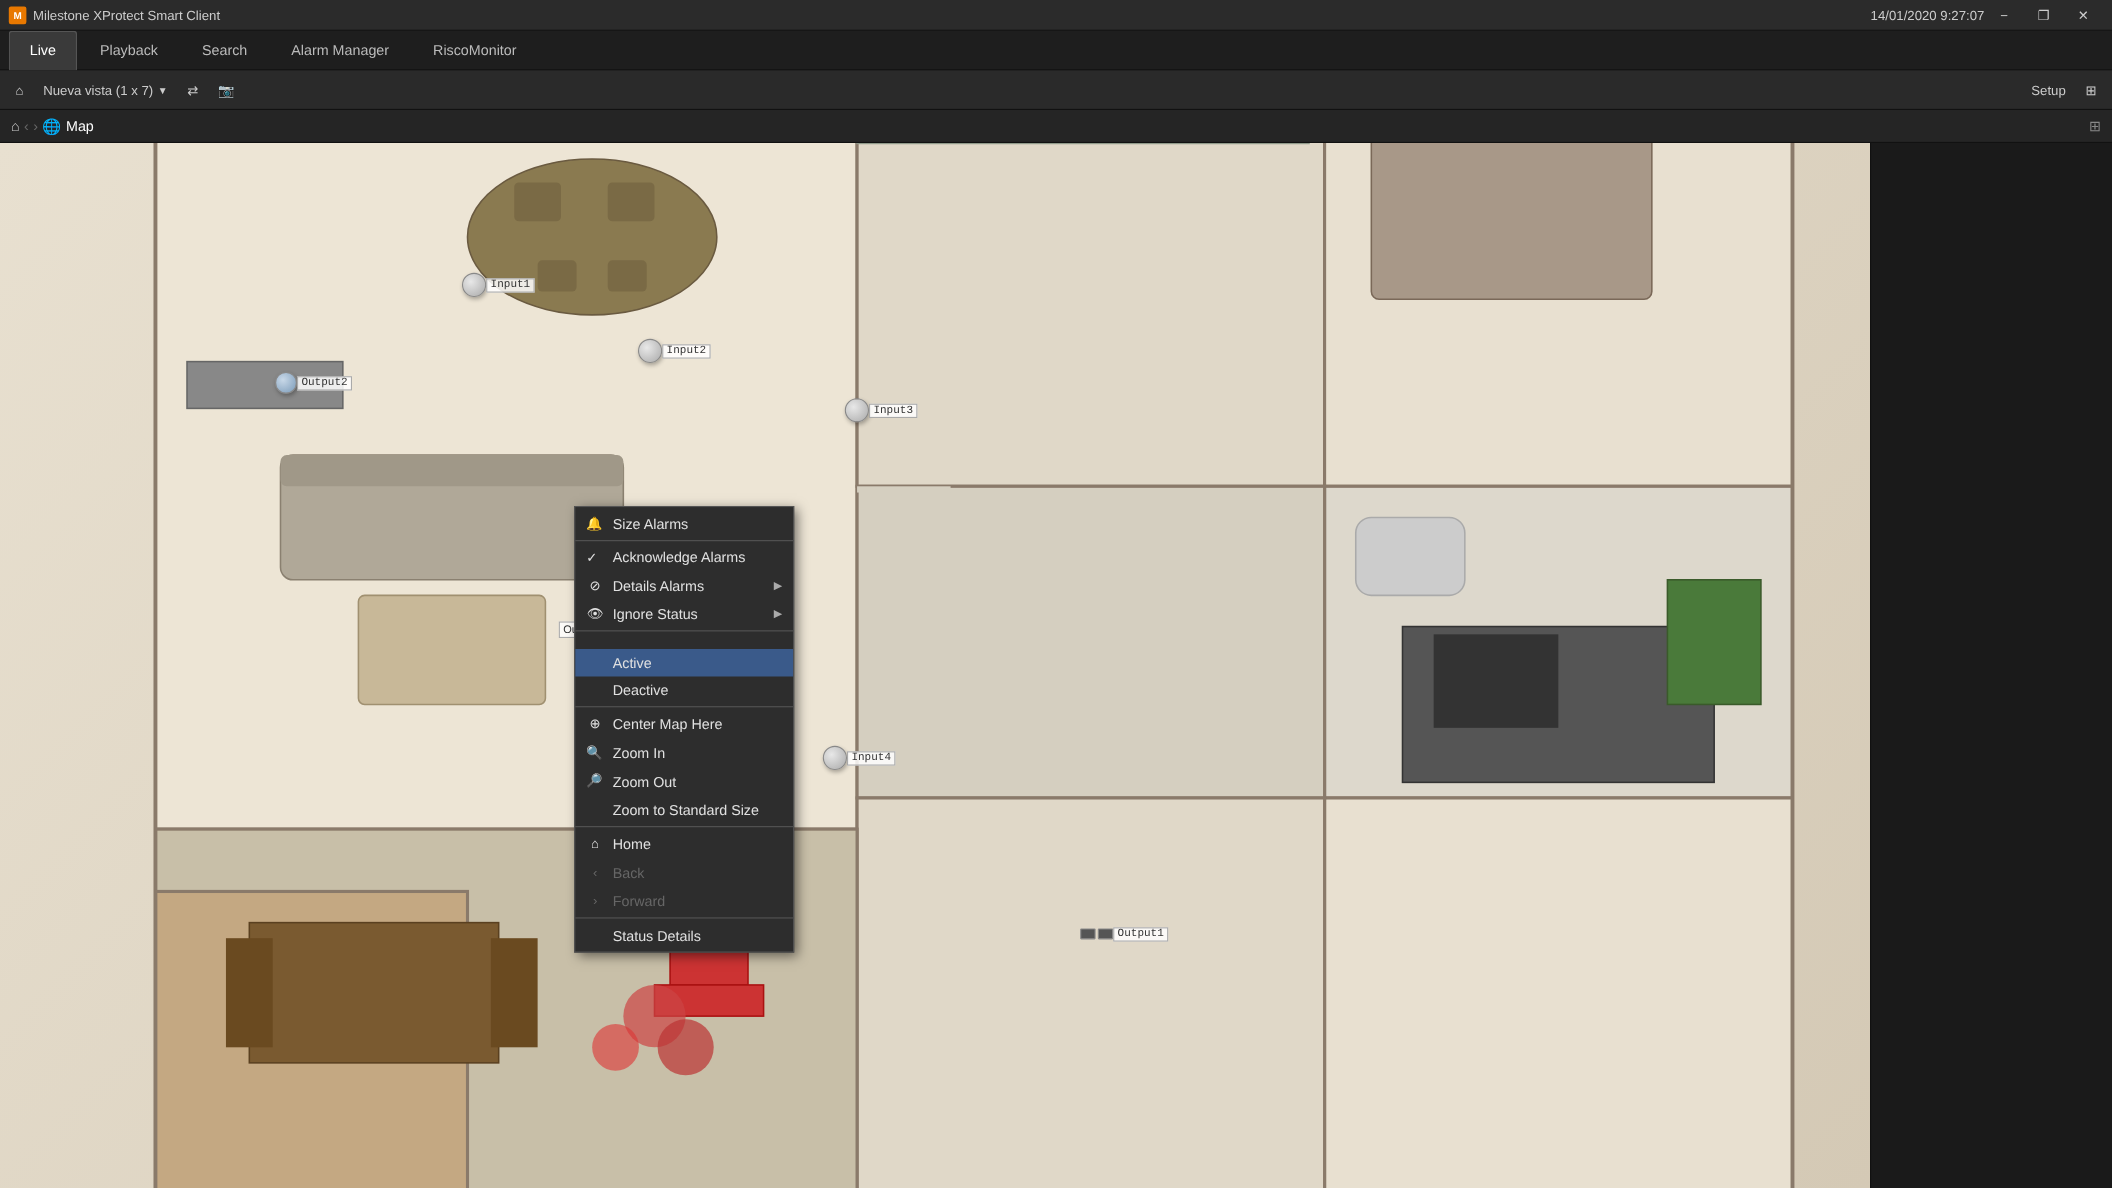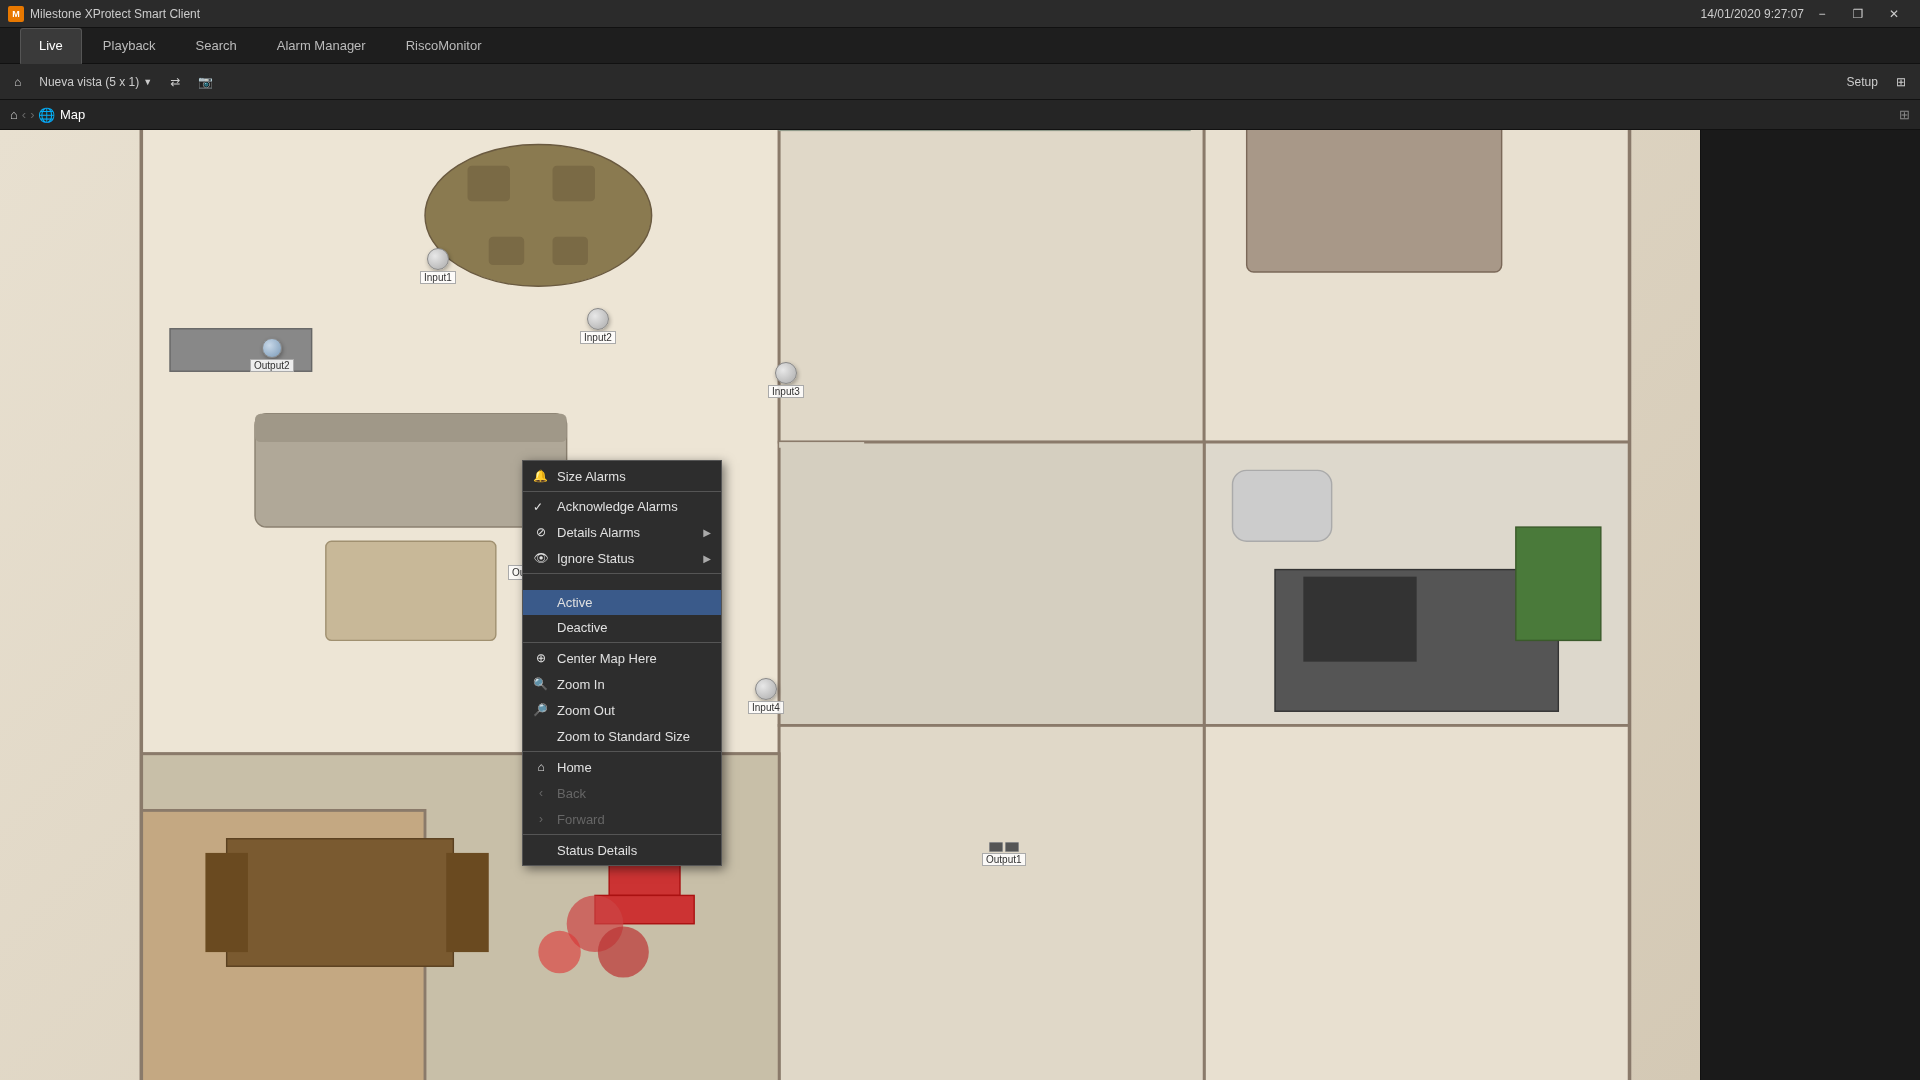--- a/index.html
+++ b/index.html
@@ -62,21 +62,21 @@
       margin-right: 0;
     }
 
     
     #nav-bar {
       display: flex;
       align-items: center;
       background: #1e1e1e;
       height: 36px;
       border-bottom: 1px solid #111;
-      padding: 0 20px;
+      padding: 0 8px;
       gap: 2px;
     }
     .nav-tab {
       padding: 0 18px;
       height: 36px;
       display: flex;
       align-items: center;
       cursor: pointer;
       font-size: 13px;
       color: #bbb;
@@ -223,23 +223,24 @@
     #right-panel {
       width: 220px;
       background: #1a1a1a;
       border-left: 1px solid #111;
     }
 
     
     .map-marker {
       position: absolute;
       display: flex;
-      flex-direction: column;
+      flex-direction: row;
       align-items: center;
       cursor: pointer;
+      font-family: Liberation Mono, monospace;
     }
     .marker-ball {
       width: 22px;
       height: 22px;
       border-radius: 50%;
       background: radial-gradient(circle at 35% 35%, #e8e8e8, #aaa);
       border: 1px solid #888;
       box-shadow: 1px 2px 4px rgba(0,0,0,0.3);
     }
     .marker-label {
@@ -284,21 +285,21 @@
   <div class="nav-tab">Search</div>
   <div class="nav-tab">Alarm Manager</div>
   <div class="nav-tab">RiscoMonitor</div>
 </div>
 
 <div id="toolbar">
   <div class="toolbar-item">
     <span>⌂</span>
   </div>
   <div class="toolbar-item">
-    <span>Nueva vista (5 x 1)</span>
+    <span>Nueva vista (1 x 7)</span>
     <span style="font-size:9px;">▼</span>
   </div>
   <div class="toolbar-item">
     <span>⇄</span>
   </div>
   <div class="toolbar-item">
     <span>📷</span>
   </div>
   <div id="toolbar-right">
     <div class="toolbar-item">

